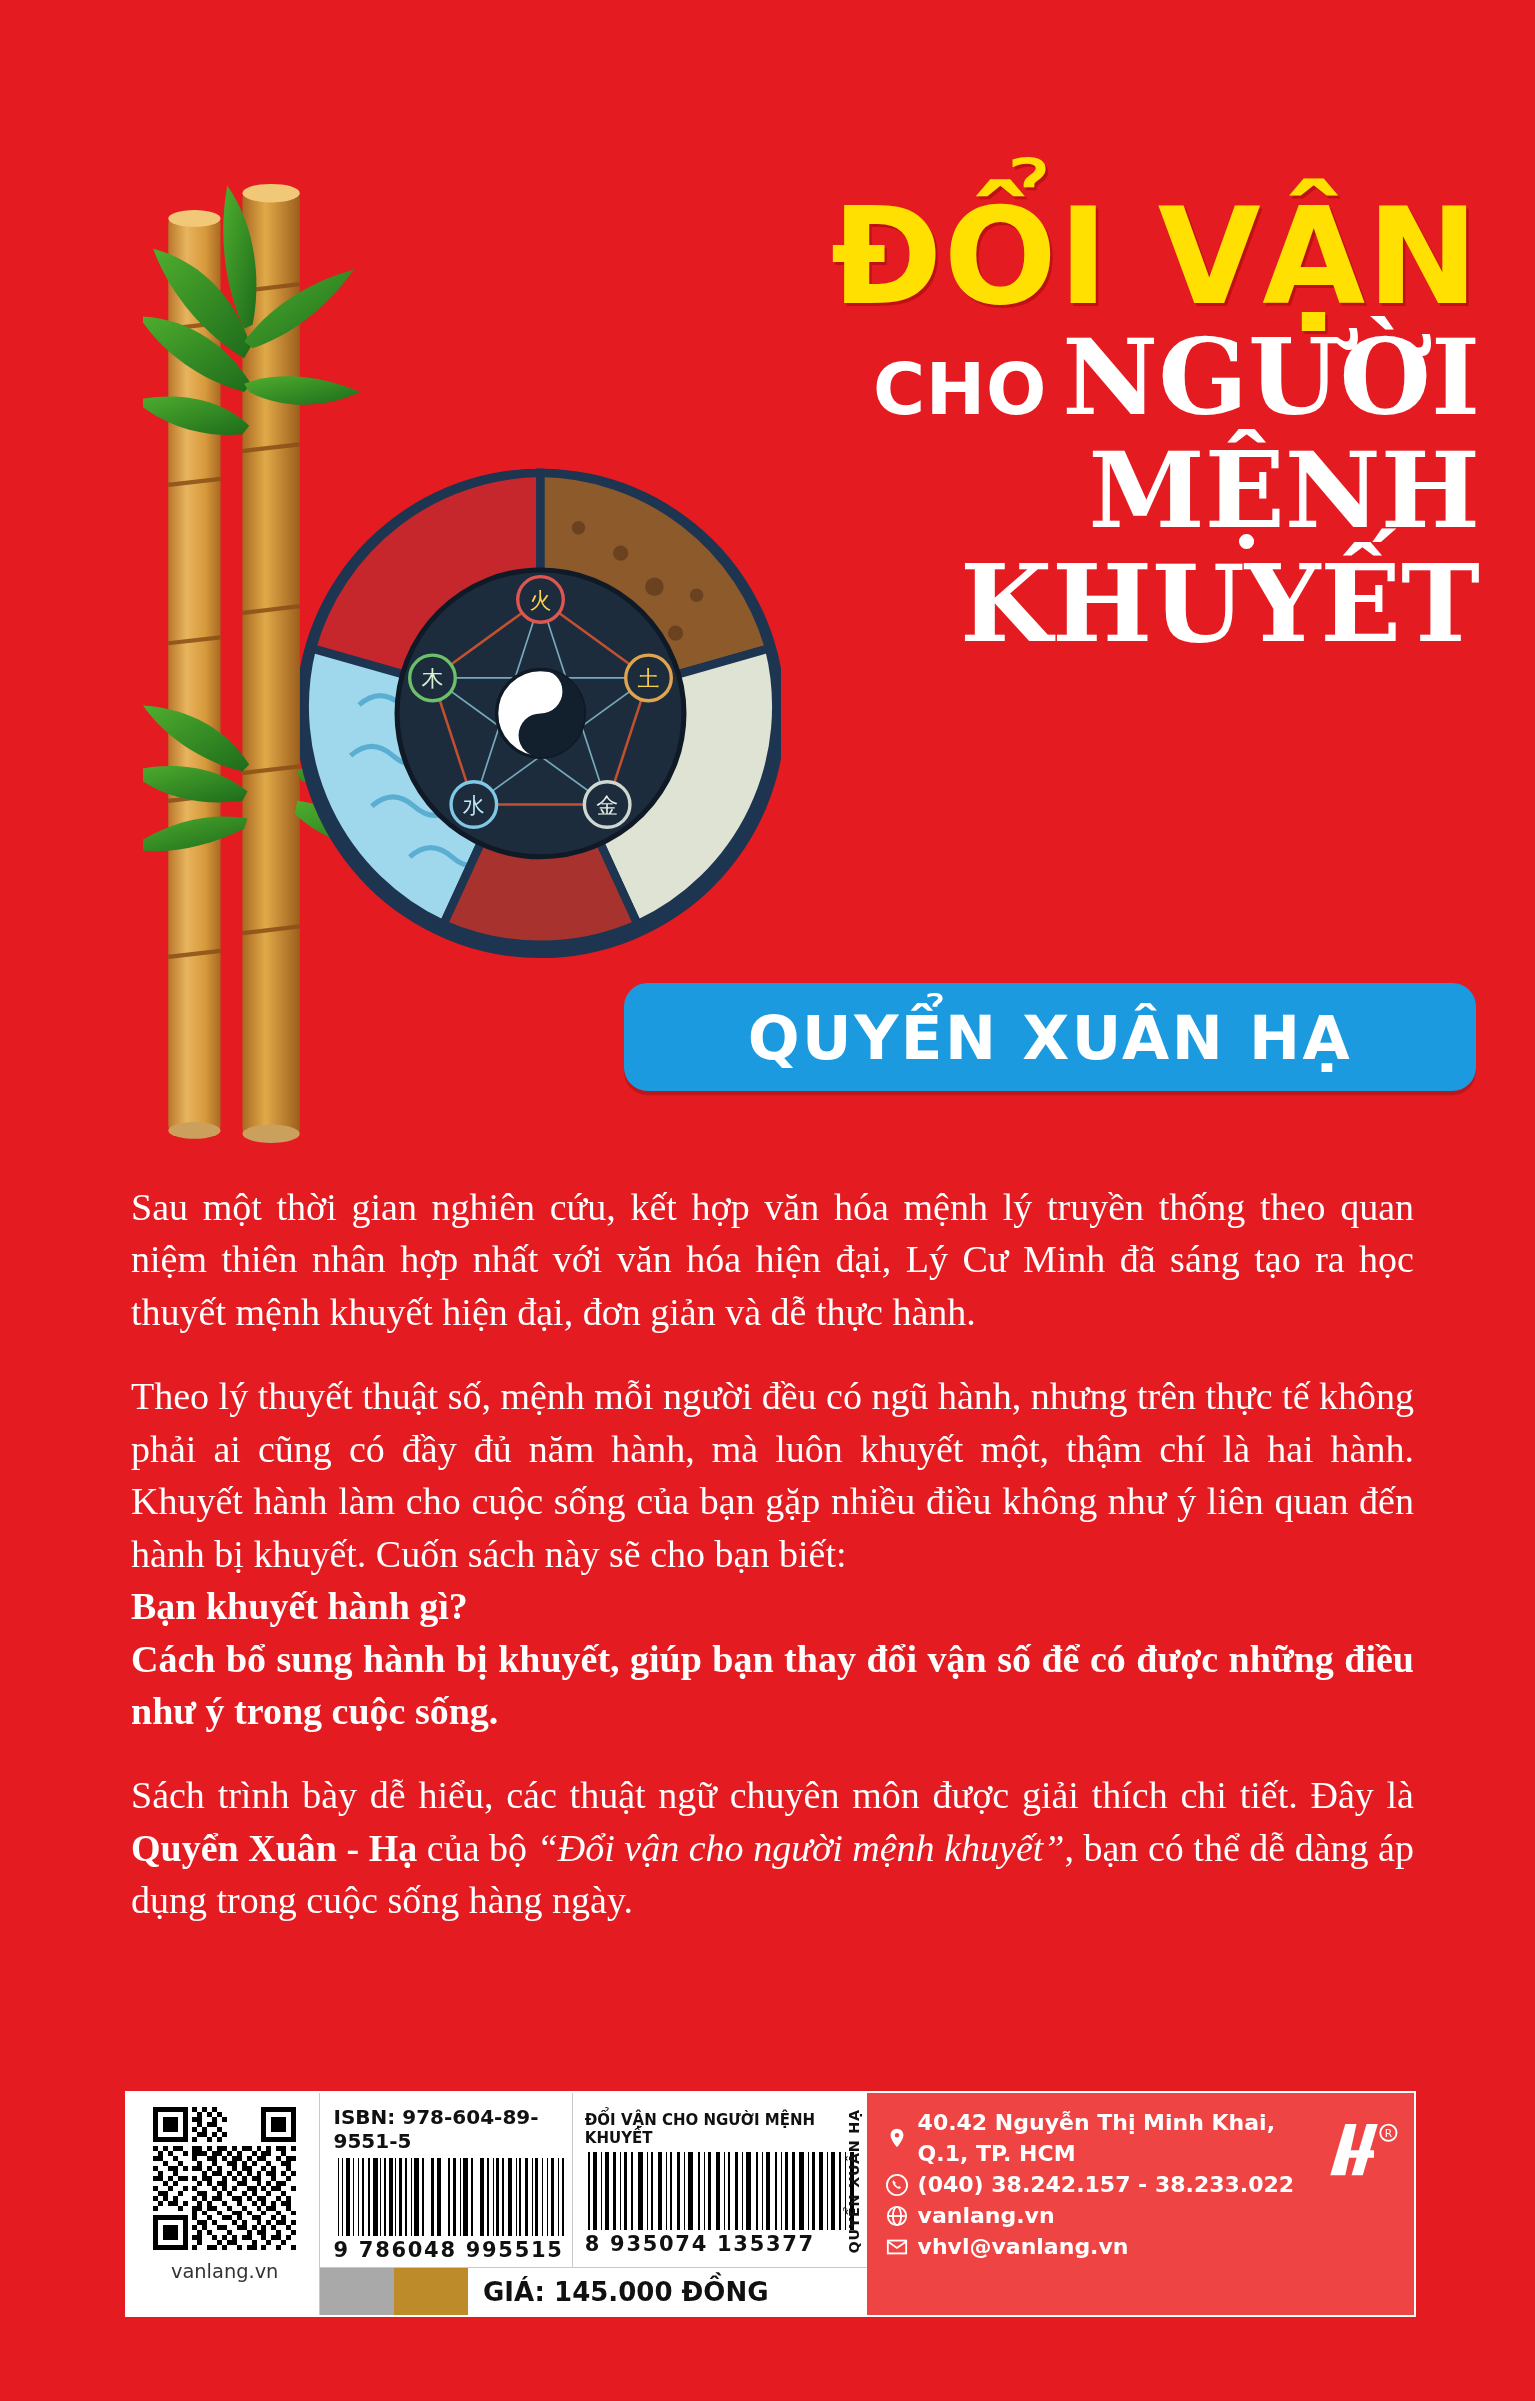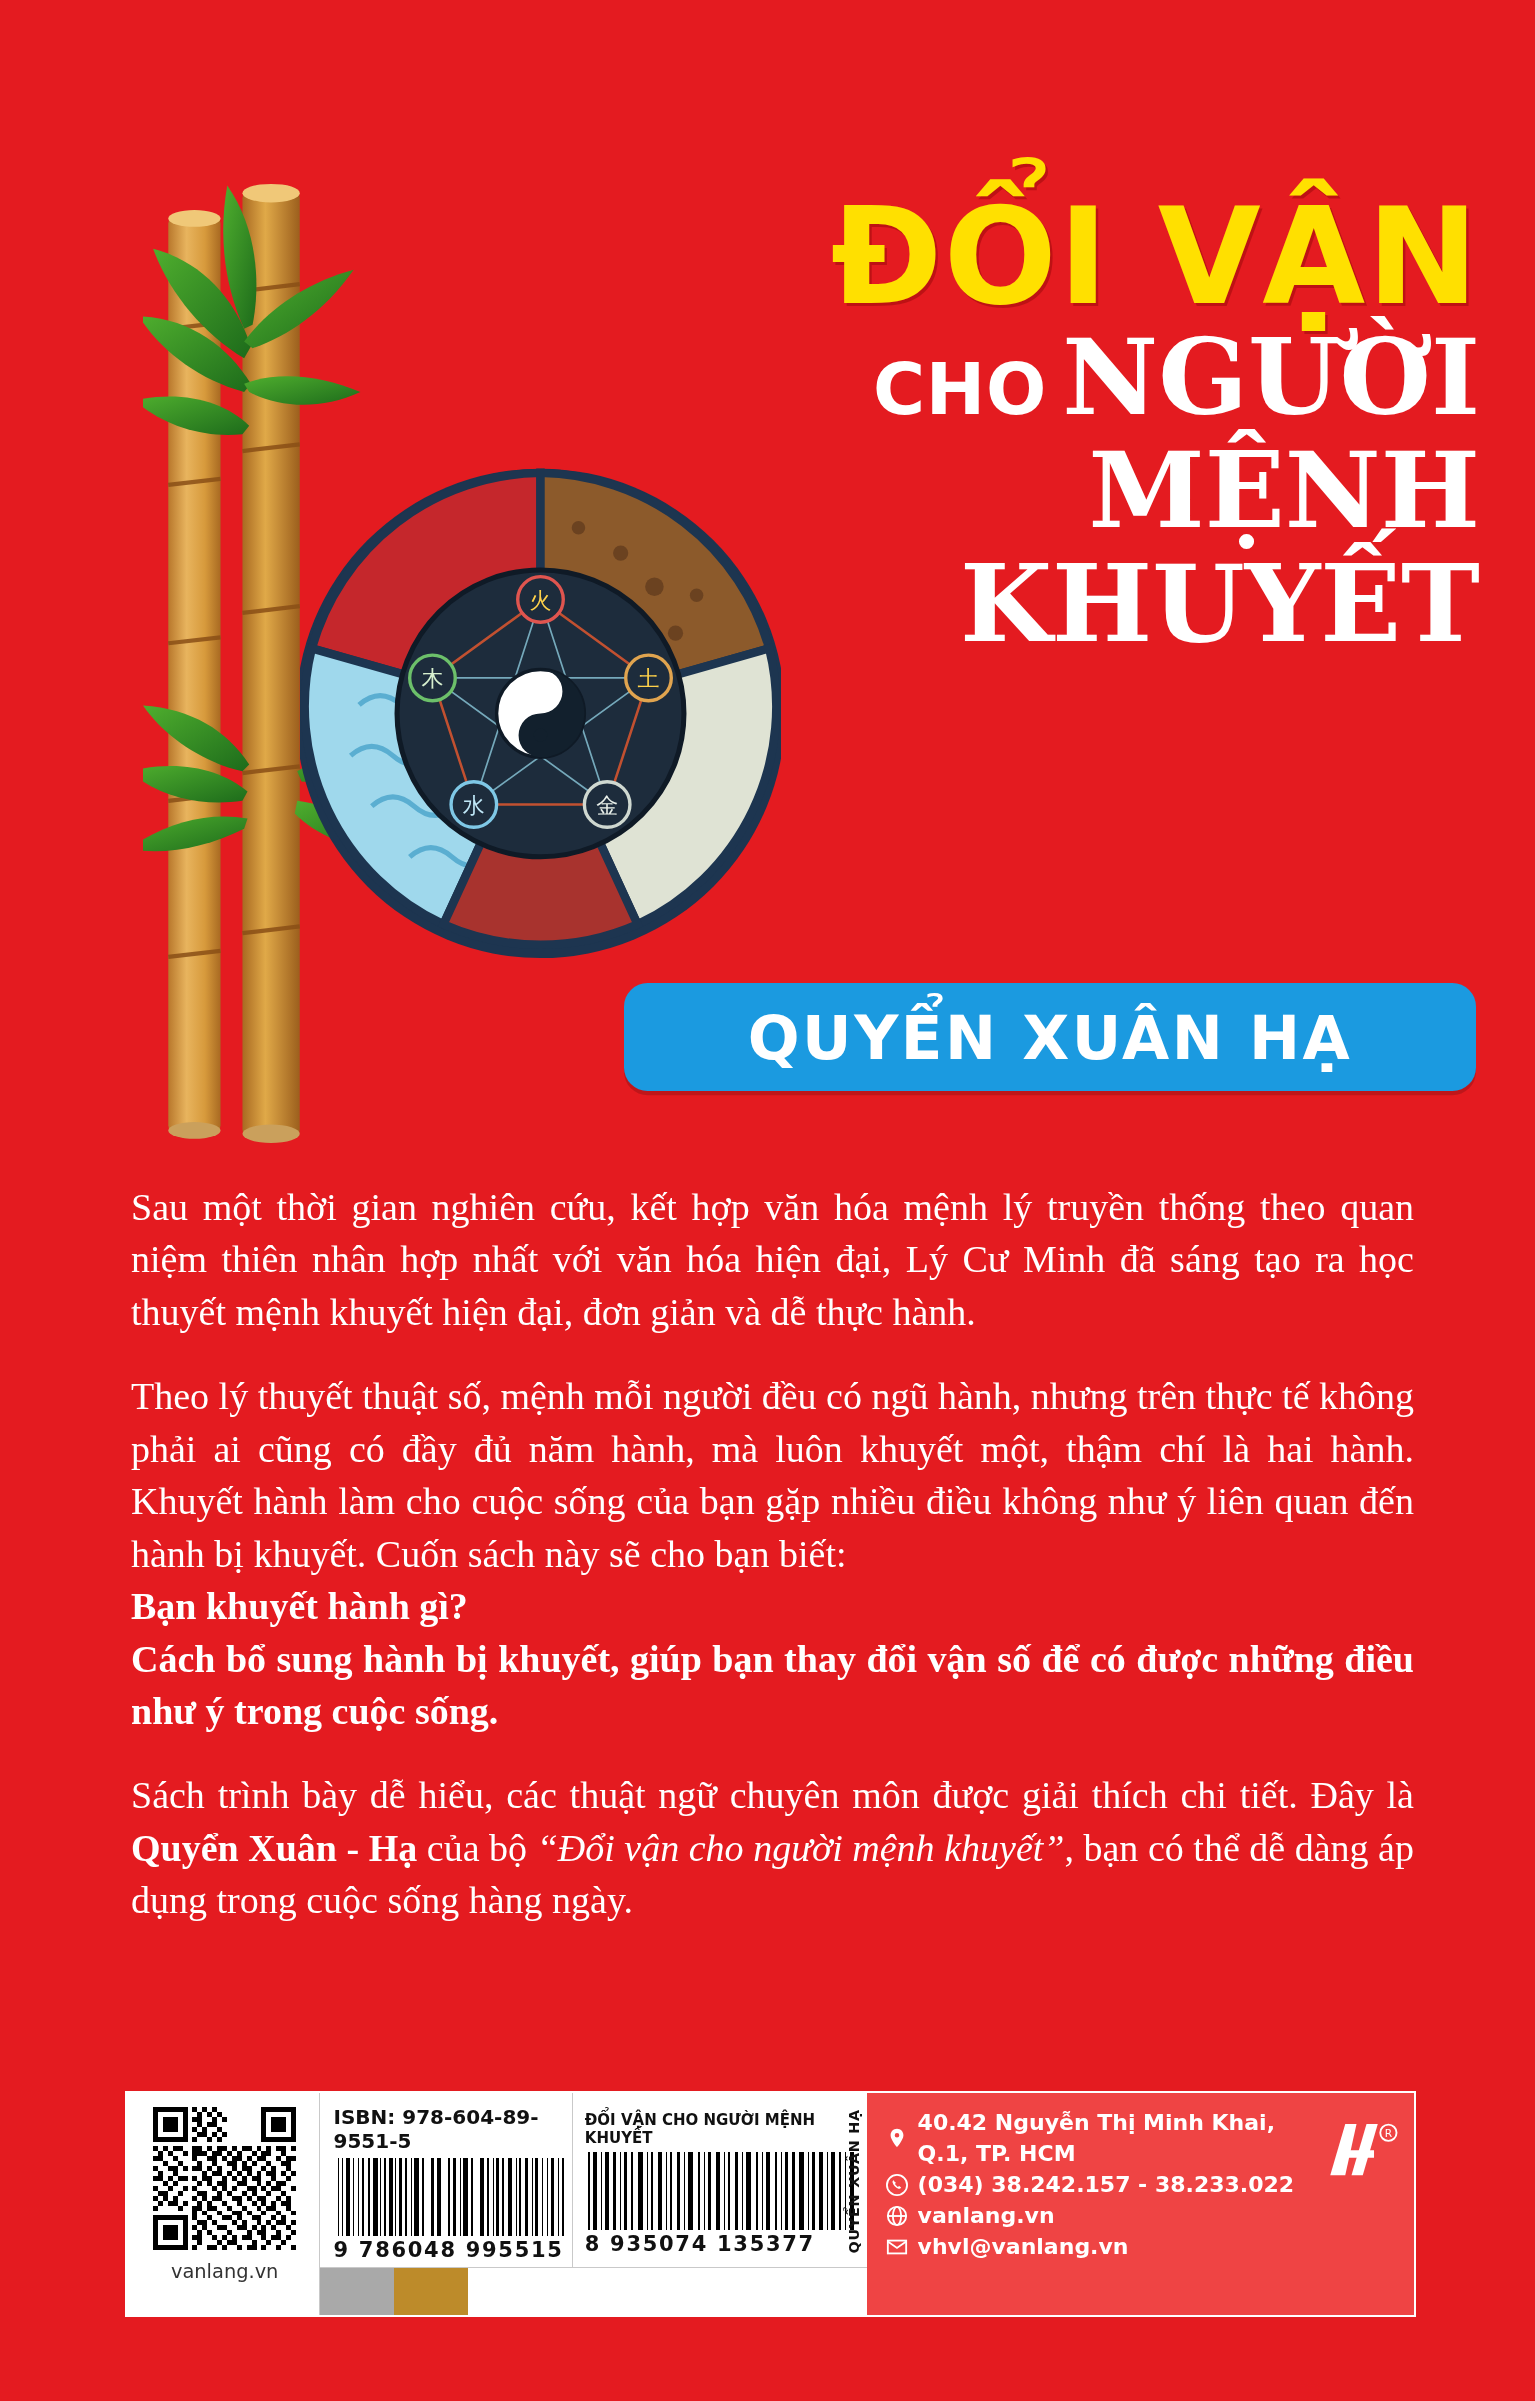--- a/index.html
+++ b/index.html
@@ -797,38 +797,39 @@
         </svg>
         <div class="barcode-num">8 935074 135377</div>
         <div class="bk-vert">QUYỂN XUÂN HẠ</div>
       </div>
     </div>
     <div class="f-mid-bot">
       <div class="price-swatches">
         <div class="sw sw-gray"></div>
         <div class="sw sw-gold"></div>
       </div>
+      <div class="price-txt">GIÁ: 145.000 ĐỒNG</div>
     </div>
   </div>
 
   <div class="f-right">
     <div class="f-right-top">
       <div class="contact-list">
         <div>
           <svg class="ci" viewBox="0 0 24 24">
               <path d="M12 2C8.1 2 5 5.1 5 9c0 5.2 7 13 7 13s7-7.8 7-13c0-3.9-3.1-7-7-7zm0 9.5A2.5 2.5 0 1 1 12 6.5a2.5 2.5 0 0 1 0 5z" fill="#fff"></path>
             </svg>
           <span>40.42 Nguyễn Thị Minh Khai, Q.1, TP. HCM</span>
         </div>
         <div>
           <svg class="ci" viewBox="0 0 24 24">
               <circle cx="12" cy="12" r="11" fill="none" stroke="#fff" stroke-width="2"></circle>
               <path d="M8.5 6.5c-1 .6-1.6 1.7-1.3 2.9.7 3 3.4 5.8 6.4 6.6 1.2.3 2.3-.3 2.9-1.3l-2.2-1.6-1.4 1c-1.2-.7-2.4-1.9-3.1-3.1l1-1.4-2.3-2.1z" fill="#fff"></path>
             </svg>
-          <span>(034) 38.242.157 - 38.233.022</span>
+          <span>(040) 38.242.157 - 38.233.022</span>
         </div>
         <div>
           <svg class="ci" viewBox="0 0 24 24">
               <circle cx="12" cy="12" r="10" fill="none" stroke="#fff" stroke-width="2"></circle>
               <ellipse cx="12" cy="12" rx="4.5" ry="10" fill="none" stroke="#fff" stroke-width="2"></ellipse>
               <line x1="2" y1="12" x2="22" y2="12" stroke="#fff" stroke-width="2"></line>
             </svg>
           <span>vanlang.vn</span>
         </div>
         <div>

